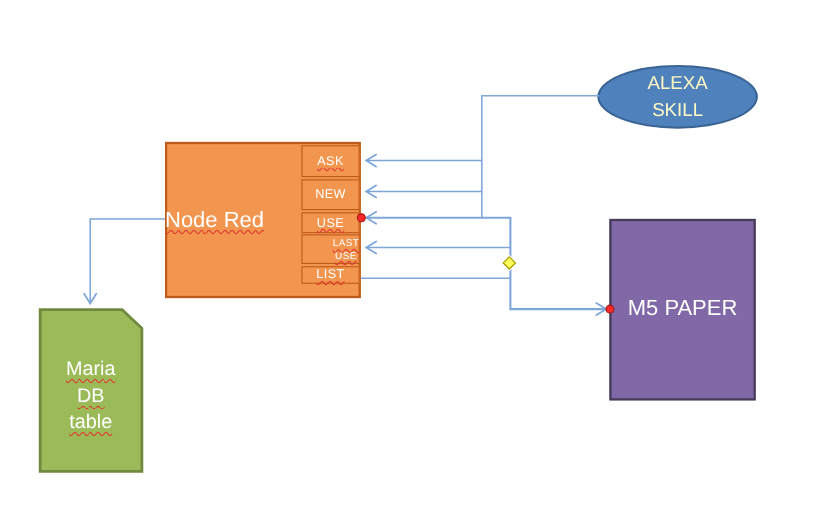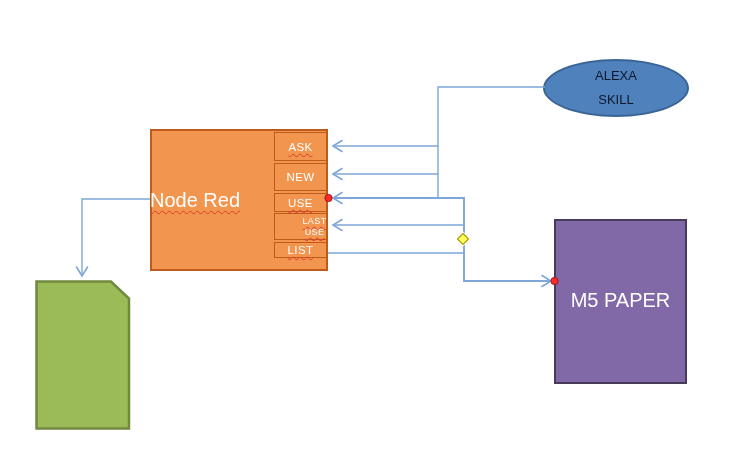--- a/index.html
+++ b/index.html
@@ -49,28 +49,28 @@
     text-underline-offset:2px;
   }
 
   
   .alexa{
     left:543px;top:59px;width:146px;height:58px;border-radius:50%;
     background:var(--blue_fill);border:2px solid var(--blue_border);
     display:flex;align-items:center;justify-content:center;
   }
   .alexa-label{
-    color:#0f172a;font-size:13px;line-height:24px;text-align:center;white-space:pre-line;
+    color:#fef9c3;font-size:17px;line-height:24px;text-align:center;white-space:pre-line;
   }
 
   
   .m5paper{
     left:554px;top:199px;width:133px;height:165px;
     background:var(--purple_fill);border:2px solid var(--purple_border);
-    display:flex;flex-direction:column;align-items:center;justify-content:center;margin-top:20px;
+    display:flex;flex-direction:column;align-items:center;justify-content:center;
   }
   .m5-title{color:#ffffff;font-size:20px;margin-bottom:3px;}
   .m5-sub{color:#ffffff;font-size:16px;}
   .m5-sub .w2{margin-left:5px;}
 
   
   .maria-label{
     position:absolute;left:35px;top:300px;width:95px;height:118px;
     display:flex;align-items:center;justify-content:center;
     color:#ffffff;font-size:18px;line-height:24px;text-align:center;white-space:pre-line;
@@ -144,14 +144,19 @@
     <polyline class="arrowhead" points="542,275.5 551,281 542,286.5"></polyline>
     <circle class="endpoint" cx="328.5" cy="198" r="3.6"></circle>
     <circle class="endpoint" cx="554.5" cy="281" r="3.6"></circle>
     <path class="handle-halo" d="M463 231.5 L470.5 239 L463 246.5 L455.5 239 Z"></path>
     <path class="handle" d="M463 233.5 L468.5 239 L463 244.5 L457.5 239 Z"></path>
 
     <path class="connector" d="M150 199 L82 199 L82 276"></path>
     <polyline class="arrowhead" points="76.5,267 82,276 87.5,267"></polyline>
   </svg>
 
+  <div class="maria-label">
+    <span class="sp">Maria
+DB
+table</span>
+  </div>
 
 </div>
 
 </body></html>

